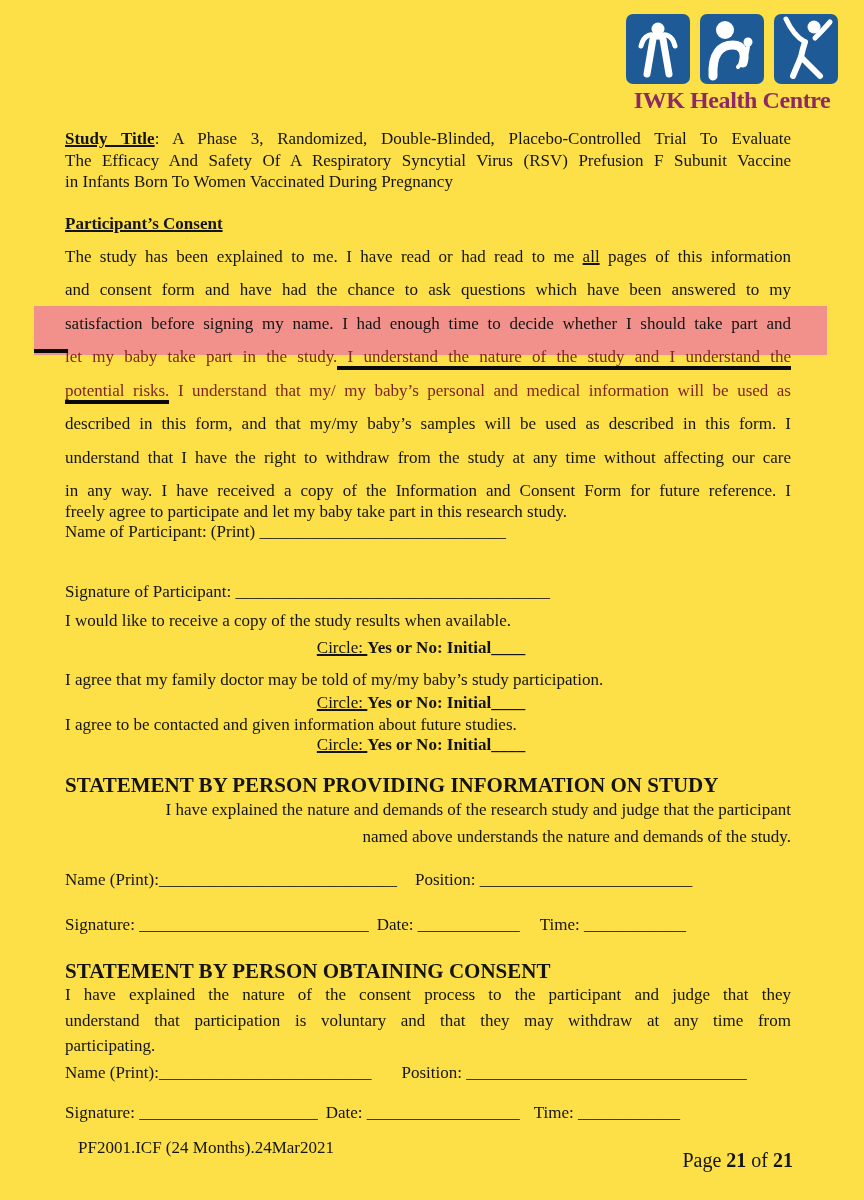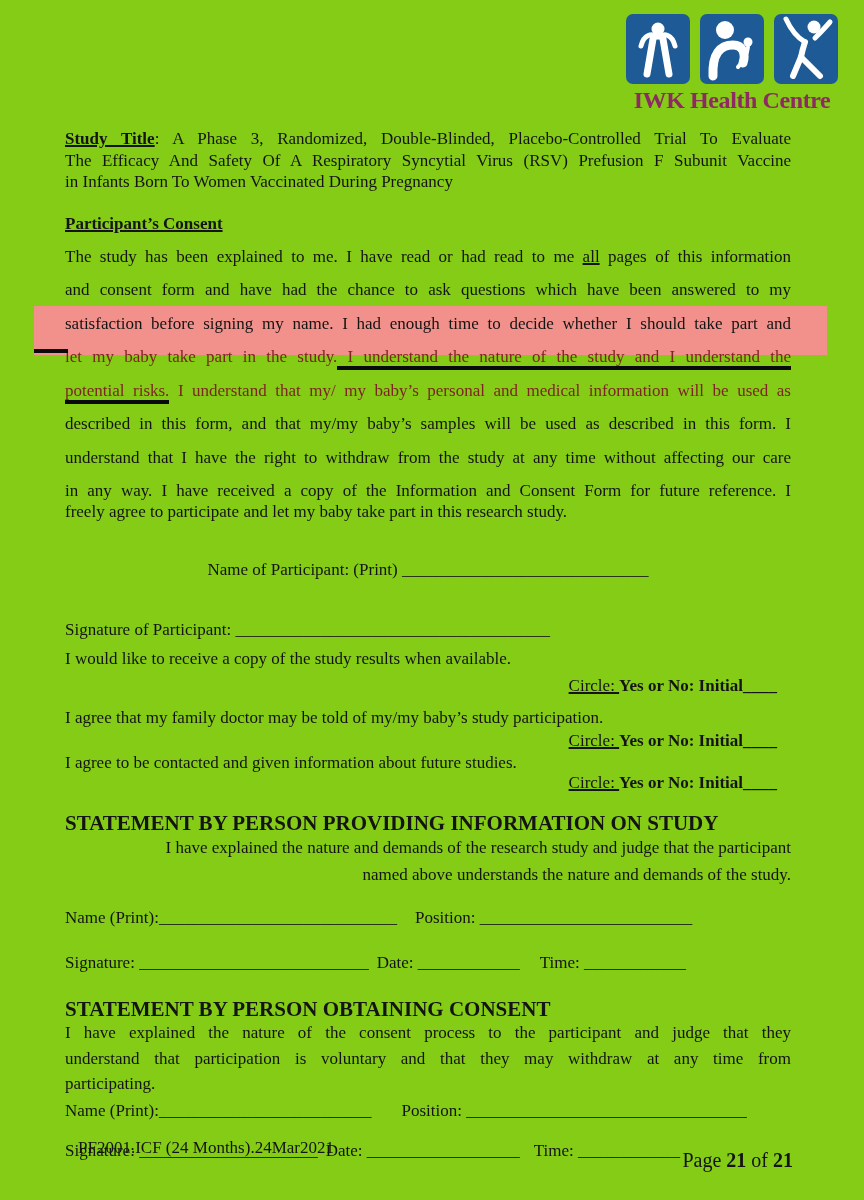--- a/index.html
+++ b/index.html
@@ -1,17 +1,17 @@
 <!DOCTYPE html>
 <html><head>
 <meta charset="utf-8">
 <style>
   html,body{margin:0;padding:0;background:#ffffff;}
   .page{
-    position:relative;width:864px;height:1200px;background:#84cc16;
+    position:relative;width:864px;height:1200px;background:#fde047;
     font-family:"Liberation Serif","DejaVu Serif",serif;color:#141414;overflow:hidden;
   }
   
   .logo{position:absolute;top:14px;right:16px;width:232px;text-align:center;}
   .logo svg{display:block;margin:0 auto;}
   .wordmark{font-size:24px;font-weight:bold;color:#8E2A62;letter-spacing:-0.4px;margin-top:1px;white-space:nowrap;}
   
   .content{position:absolute;left:65px;top:128px;width:726px;font-size:17px;font-family:Liberation Serif, serif;}
   .line,.jline{height:20.5px;line-height:20.5px;white-space:nowrap;}
   .jline{text-align:justify;text-align-last:justify;margin-top:13px;}
@@ -24,27 +24,27 @@
   .stmt-heading{font-weight:bold;font-size:21px;margin-top:20px;height:21px;line-height:21px;white-space:nowrap;}
   
   .consent-para{position:relative;}
   .consent-para .jline,.consent-para .line{position:relative;z-index:1;}
   .hl-rect{position:absolute;left:-31px;top:59px;width:calc(100% + 67px);height:49px;background:#F2918B;z-index:0;}
   .hl-text{color:#7D2522;}
   .thick-ul{border-bottom:4px solid #0a0a0a;}
   .ul-ext{position:absolute;left:-31px;top:102px;width:34px;height:4px;background:#0a0a0a;z-index:2;}
   
   .field-row{white-space:nowrap;height:20px;line-height:20px;}
-  .row-name{margin-top:38px;text-align:center;}
+  .row-name{}
   .row-sig{margin-top:40px;}
   .row-date{margin-top:20px;}
   .q{margin-top:9px;height:20px;line-height:20px;white-space:nowrap;}
   .q2{margin-top:12px;}
   .q3{margin-top:2px;}
-  .circle-line{text-align:right;padding-right:14px;height:20px;line-height:20px;margin-top:7px;}
+  .circle-line{text-align:center;padding-right:14px;height:20px;line-height:20px;margin-top:7px;}
   .circle-line.c2{margin-top:3px;}
   .circle-line.c3{margin-top:0;}
   .circle-u{text-decoration:underline;text-decoration-thickness:1.5px;}
   .s1-body{line-height:27px;margin-top:0;text-align:right;}
   .s1-body .bline{height:27px;line-height:27px;white-space:nowrap;}
   .s2-body .bjline{height:25.5px;line-height:25.5px;white-space:nowrap;text-align:justify;text-align-last:justify;}
   .s2-body .bline{height:25.5px;line-height:25.5px;white-space:nowrap;}
   .s1-name{margin-top:20px;}
   .s1-sig{margin-top:25px;}
   .s2-head{margin-top:26px;}

